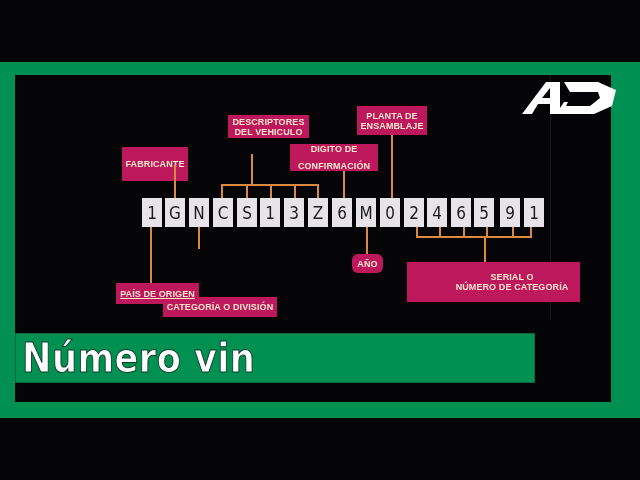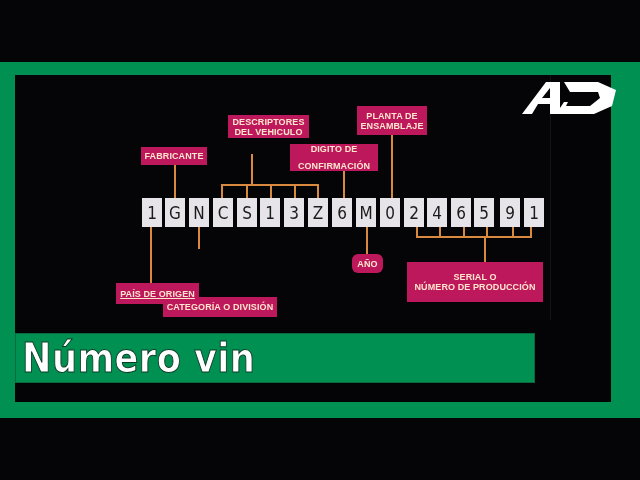--- a/index.html
+++ b/index.html
@@ -20,21 +20,21 @@
 <div class="frame"></div>
 <div class="inner"></div>
 <div class="diagram-area"></div>
 
 <svg class="logo" viewBox="0 0 100 36">
   <polygon points="2,34 26,2 40,2 40,34 30,34 30,24 18,24 12,34" fill="#ffffff"></polygon>
   <polygon points="22,18 30,8 30,18" fill="#050406"></polygon>
   <polygon points="44,2 78,2 96,10 92,26 74,34 36,34 44,22 48,22 46,26 70,26 80,18 78,12 50,12" fill="#ffffff"></polygon>
 </svg>
 
-<div class="box" style="left:141px;top:147px;width:66px;height:18px;">
+<div class="box" style="left:122px;top:147px;width:66px;height:34px;">
     <span>FABRICANTE</span>
   </div>
 <div class="box" style="left:228px;top:115px;width:81px;height:23px;flex-direction:column;">
     <span>DESCRIPTORES</span>
     <span>DEL VEHICULO</span>
   </div>
 <div class="box" style="left:290px;top:144px;width:88px;height:27px;flex-direction:column;justify-content:space-between;">
     <span>DIGITO DE</span>
     <span>CONFIRMACIÓN</span>
   </div>
@@ -86,19 +86,19 @@
 
 <div class="box" style="left:163px;top:249px;width:114px;height:20px;margin-top:48px;">
     <span>CATEGORÍA O DIVISIÓN</span>
   </div>
 <div class="box" style="left:116px;top:283px;width:83px;height:21px;text-decoration:underline;">
     <span>PAÍS DE ORIGEN</span>
   </div>
 <div class="box" style="left:352px;top:254px;width:31px;height:19px;border-radius:6px;">
     <span>AÑO</span>
   </div>
-<div class="box" style="left:407px;top:262px;width:136px;height:40px;flex-direction:column;">
+<div class="box" style="left:407px;top:262px;width:136px;height:40px;flex-direction:column;padding-left:37px;">
     <span>SERIAL O</span>
-    <span>NÚMERO DE PRODUCCIÓN</span>
+    <span>NÚMERO DE CATEGORÍA</span>
   </div>
 
 <div class="title-bar"></div>
 <div class="title">Número vin</div>
 
 </body></html>

